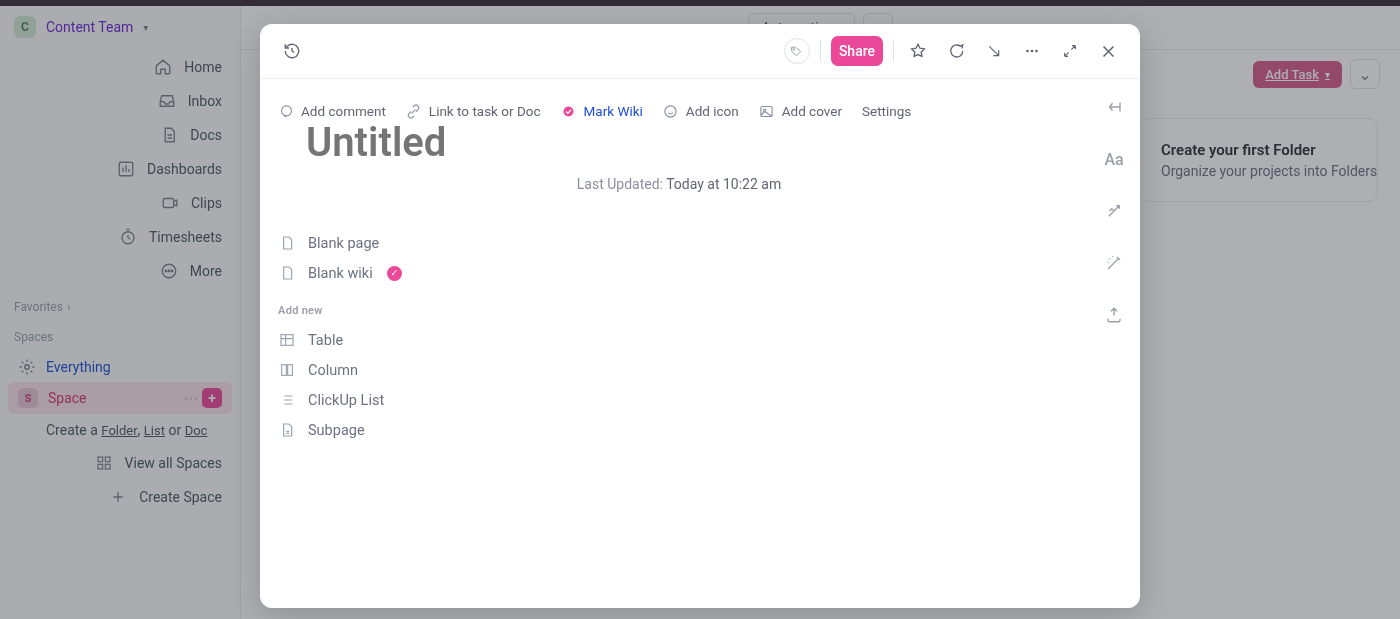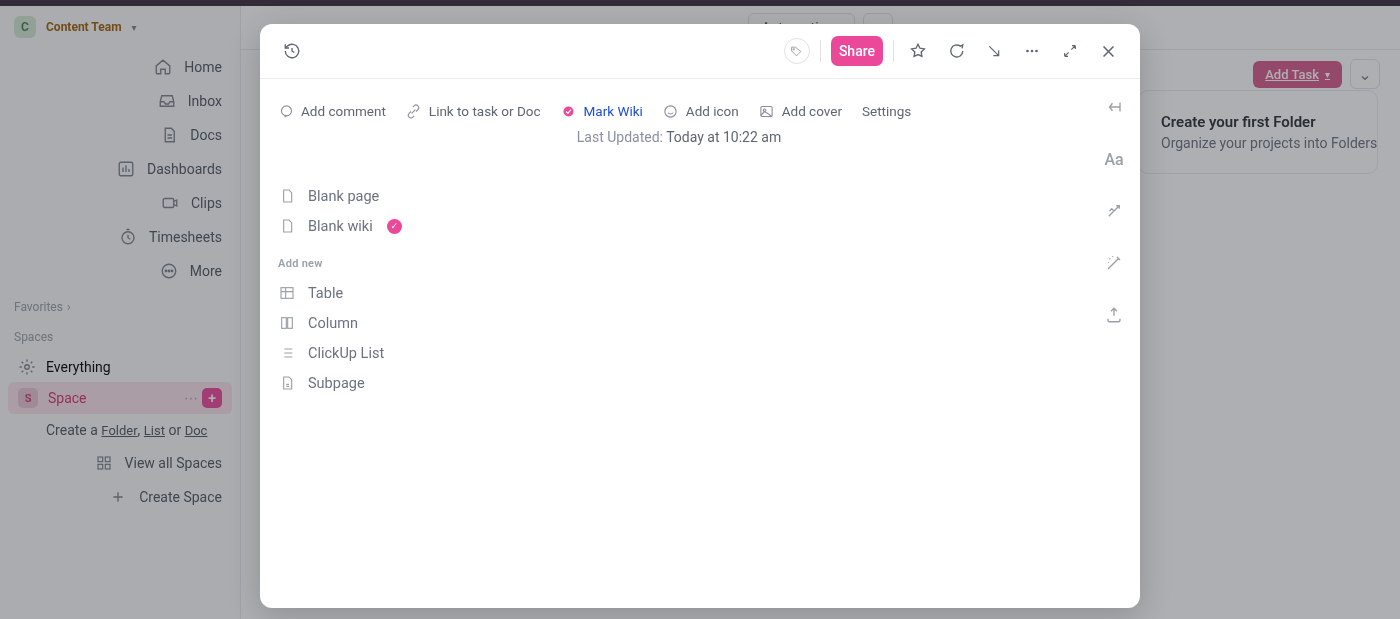--- a/index.html
+++ b/index.html
@@ -2,42 +2,42 @@
 <html><head>
 <meta charset="utf-8">
 <style>
   * { box-sizing: border-box; margin: 0; padding: 0; font-family: -apple-system, BlinkMacSystemFont, "Segoe UI", Roboto, sans-serif; }
   body { width: 1400px; height: 619px; position: relative; overflow: hidden; background: #fff; }
   .topbar { height: 6px; background: #3a2d3a; }
   .app { display: flex; height: 613px; }
   .sidebar { width: 241px; background: #fafbfc; border-right: 1px solid #e8eaed; display: flex; flex-direction: column; }
   .workspace-header { display: flex; align-items: center; padding: 10px 14px; gap: 10px; }
   .ws-avatar { width: 22px; height: 22px; border-radius: 6px; background: #d4e8d4; color: #4a7a4a; font-size: 12px; font-weight: 600; display: flex; align-items: center; justify-content: center; }
-  .ws-name { font-size: 12px; font-weight: 700; color: #a16207; }
+  .ws-name { font-size: 14px; font-weight: 400; color: #6d28d9; }
   .chev { color: #7c828d; font-size: 10px; }
   .nav-sec { padding: 2px 8px; }
   .nav-item { display: flex; align-items: center; gap: 12px; padding: 8px 10px; border-radius: 6px; cursor: pointer; color: #4f5762; font-size: 14px; justify-content: flex-end; }
   .nav-item .icon { width: 18px; height: 18px; display: flex; align-items: center; justify-content: center; color: #7c828d; }
   .section-label { font-size: 12px; color: #9aa0a8; padding: 10px 14px 6px; display: flex; align-items: center; gap: 4px; }
-  .space-item { display: flex; align-items: center; gap: 10px; padding: 6px 10px; border-radius: 6px; cursor: pointer; font-size: 14px; color: #000000; }
+  .space-item { display: flex; align-items: center; gap: 10px; padding: 6px 10px; border-radius: 6px; cursor: pointer; font-size: 14px; color: #1d4ed8; }
   .space-item .sq { width: 20px; height: 20px; border-radius: 5px; display: flex; align-items: center; justify-content: center; font-size: 11px; font-weight: 600; }
   .space-item.active { background: #fbe3ec; color: #d6336c; }
   .space-item.active .sq { background: #e8c5d5; color: #d6336c; }
   .space-actions { margin-left: auto; display: flex; align-items: center; gap: 4px; }
   .space-actions .dots { color: #a8aeb8; font-size: 14px; }
   .space-actions .plus { width: 20px; height: 20px; border-radius: 5px; background: #ec4899; color: #fff; display: flex; align-items: center; justify-content: center; font-size: 14px; font-weight: 600; }
   .create-row { padding: 8px 18px 8px 38px; font-size: 14px; color: #4f5762; }
   .create-row .link { text-decoration: underline; font-size: 13px; cursor: pointer; }
   .main { flex: 1; position: relative; background: #fff; }
   .main-header { height: 44px; border-bottom: 1px solid #e8eaed; display: flex; align-items: center; justify-content: center; padding: 0 16px; gap: 8px; }
   .auto-btn { display: flex; align-items: center; gap: 6px; padding: 6px 12px; border: 1px solid #e0e2e6; border-radius: 6px; color: #4f5762; font-size: 14px; cursor: pointer; background: #fff; }
   .sq-btn { width: 30px; height: 30px; border: 1px solid #e0e2e6; border-radius: 6px; display: flex; align-items: center; justify-content: center; color: #7c828d; cursor: pointer; background:#fff; }
   .sub-header { height: 48px; display: flex; align-items: center; justify-content: flex-end; padding: 0 20px; gap: 8px; }
   .add-task-btn { background: #d75a8b; color: #fff; font-size: 13px; font-weight: 500; padding: 6px 12px; border-radius: 6px; display: flex; align-items: center; gap: 6px; cursor: pointer; border:none;text-decoration:underline; }
-  .side-card { position: absolute; right: 22px; top: 84px; width: 240px; padding: 22px; border: 1px solid #e8eaed; border-radius: 10px; background: #fff; }
+  .side-card { position: absolute; right: 22px; top: 112px; width: 240px; padding: 22px; border: 1px solid #e8eaed; border-radius: 10px; background: #fff; }
   .side-card h4 { font-size: 15px; font-weight: 600; color: #2a2e34; margin-bottom: 4px; white-space: nowrap; }
   .side-card p { font-size: 14px; color: #6b7280; white-space: nowrap; }
 
   .overlay { position: absolute; inset: 0; background: rgba(40,44,52,0.38); display: flex; align-items: flex-start; justify-content: center; padding-top: 24px; }
   .modal { width: 880px; background: #fff; border-radius: 12px; box-shadow: 0 8px 32px rgba(0,0,0,0.18); overflow: hidden; height: 584px; display: flex; flex-direction: column; }
   .modal-top { display: flex; align-items: center; padding: 12px 18px; border-bottom: 1px solid #eceef1; gap: 10px; }
   .modal-top .spacer { flex: 1; }
   .mt-icon { width: 28px; height: 28px; display: flex; align-items: center; justify-content: center; color: #5f6672; cursor: pointer; border-radius: 6px; }
   .tag-btn { width: 26px; height: 26px; border: 1px solid #e0e2e6; border-radius: 50%; display: flex; align-items: center; justify-content: center; color: #9aa0a8; cursor: pointer; }
   .divider { width: 1px; height: 22px; background: #e0e2e6; }
@@ -317,20 +317,21 @@
                   <path d="M3 18l6-6 12 8"></path>
                 </svg>
               </span>
             <span>Add cover</span>
           </div>
           <div class="doc-action">
             <span>Settings</span>
           </div>
         </div>
 
+        <input class="title-input" placeholder="Untitled" style="">
 
         <div class="updated">
           <span>Last Updated:</span>
           <span class="val">Today at 10:22 am</span>
         </div>
 
         <div class="template-list">
           <div class="tl-item">
             <span class="ti">
                 <svg width="16" height="16" viewBox="0 0 24 24" fill="none" stroke="currentColor" stroke-width="1.7">

